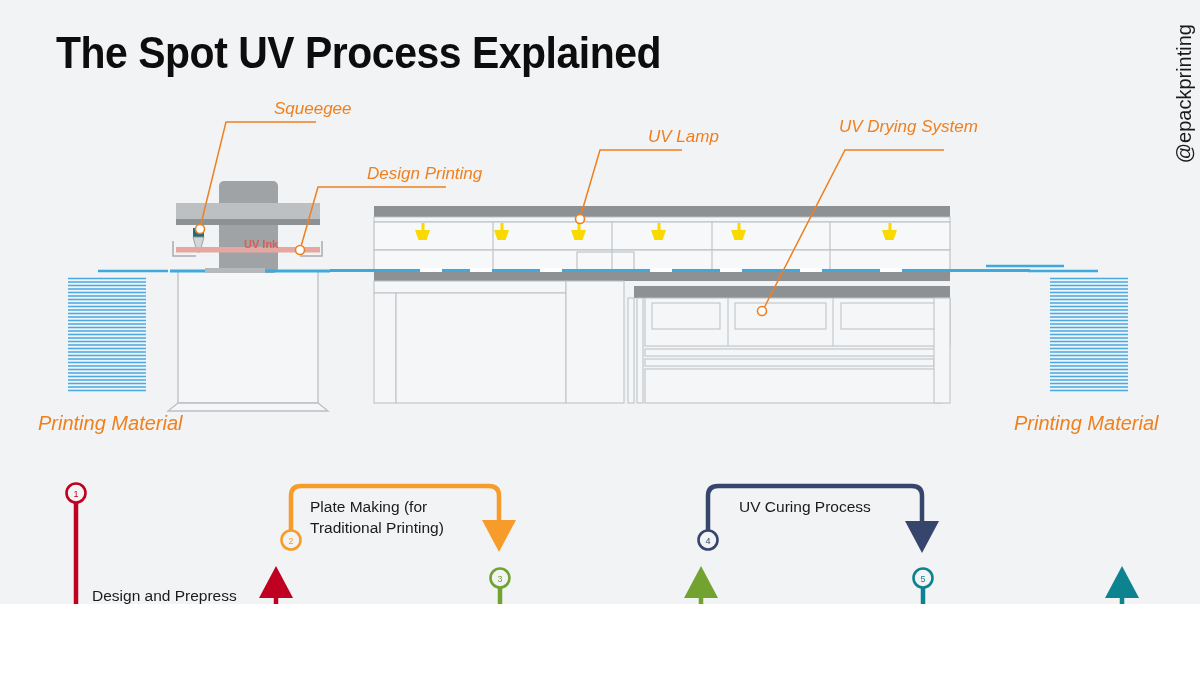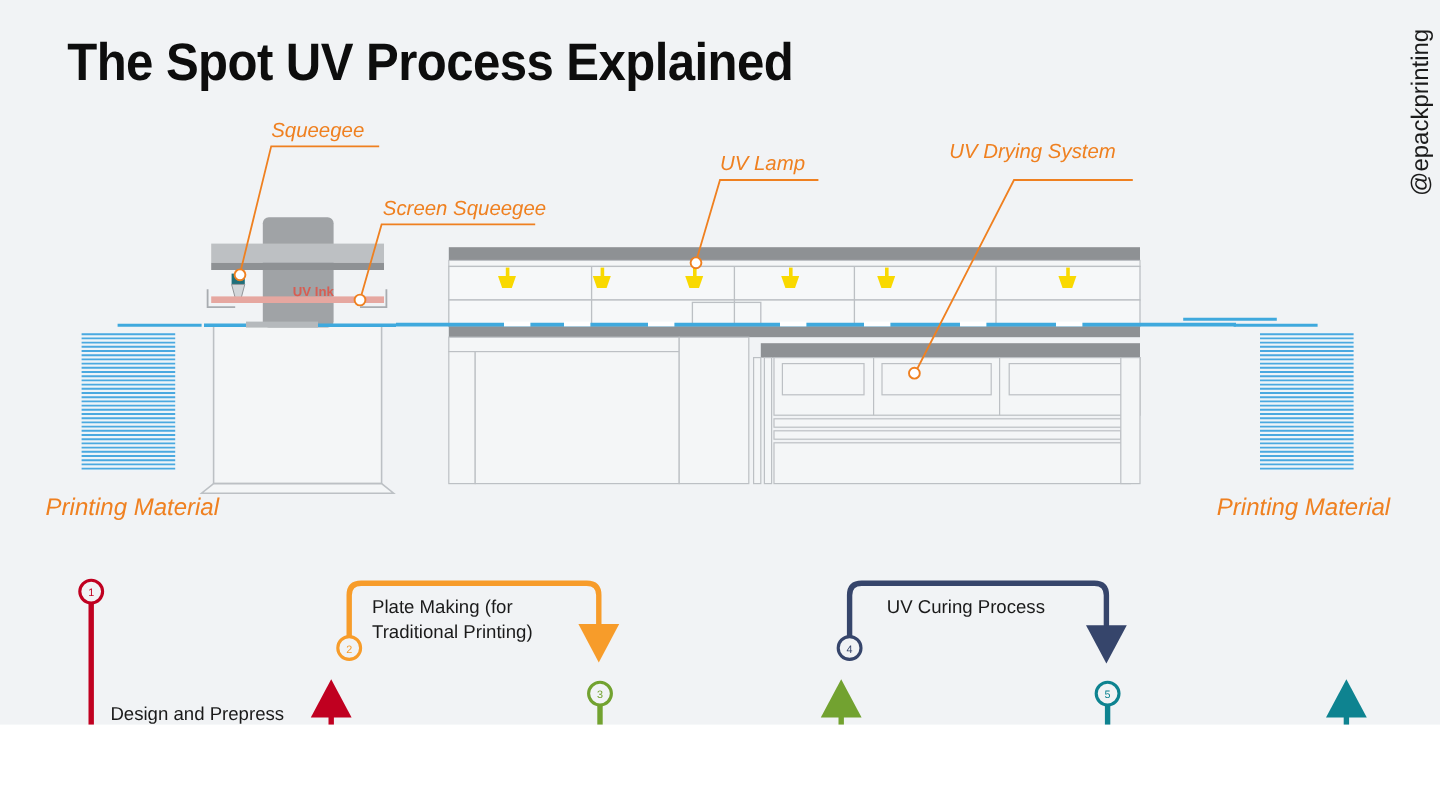--- a/index.html
+++ b/index.html
@@ -56,20 +56,21 @@
   }
 
   
   .callout {
     position: absolute;
     color: #ef8020;
     font-style: italic;
     font-size: 17px;
     font-family: "Liberation Sans", sans-serif;
     white-space: nowrap;
+    margin-left: 48px;
   }
   .matlabel {
     position: absolute;
     color: #ef8020;
     font-style: italic;
     font-size: 20px;
     font-family: "Liberation Sans", sans-serif;
     white-space: nowrap;
   }
   .inklabel {
@@ -329,21 +330,21 @@
 
     <g>
       <path d="M923 586 L923 625 Q923 635 933 635 L1122 635 L1122 597" fill="none" stroke="#0e8390" stroke-width="4.5" stroke-linecap="round"></path>
       <path d="M1122 566 L1139 598 L1105 598 Z" fill="#0e8390"></path>
       <circle cx="923" cy="578" r="9.5" fill="#f1f3f5" stroke="#0e8390" stroke-width="2.6"></circle>
       <text x="923" y="582" font-family="Liberation Sans, sans-serif" font-size="9" fill="#0e8390" text-anchor="middle">5</text>
     </g>
   </svg>
 
   <div class="callout" style="left:226px; top:99px;">Squeegee</div>
-  <div class="callout" style="left:319px; top:164px;">Screen Squeegee</div>
+  <div class="callout" style="left:319px; top:164px;">Design Printing</div>
   <div class="callout" style="left:600px; top:127px;">UV Lamp</div>
   <div class="callout" style="left:791px; top:117px;">UV Drying System</div>
 
   <div class="inklabel" style="left:228px; top:238px;padding-left:16px;">UV Ink</div>
 
   <div class="matlabel" style="left:38px; top:412px;">Printing Material</div>
   <div class="matlabel" style="left:1014px; top:412px;">Printing Material</div>
 
   <div class="steptext" style="left:92px; top:585px;">Design and Prepress
 Preparation</div>

